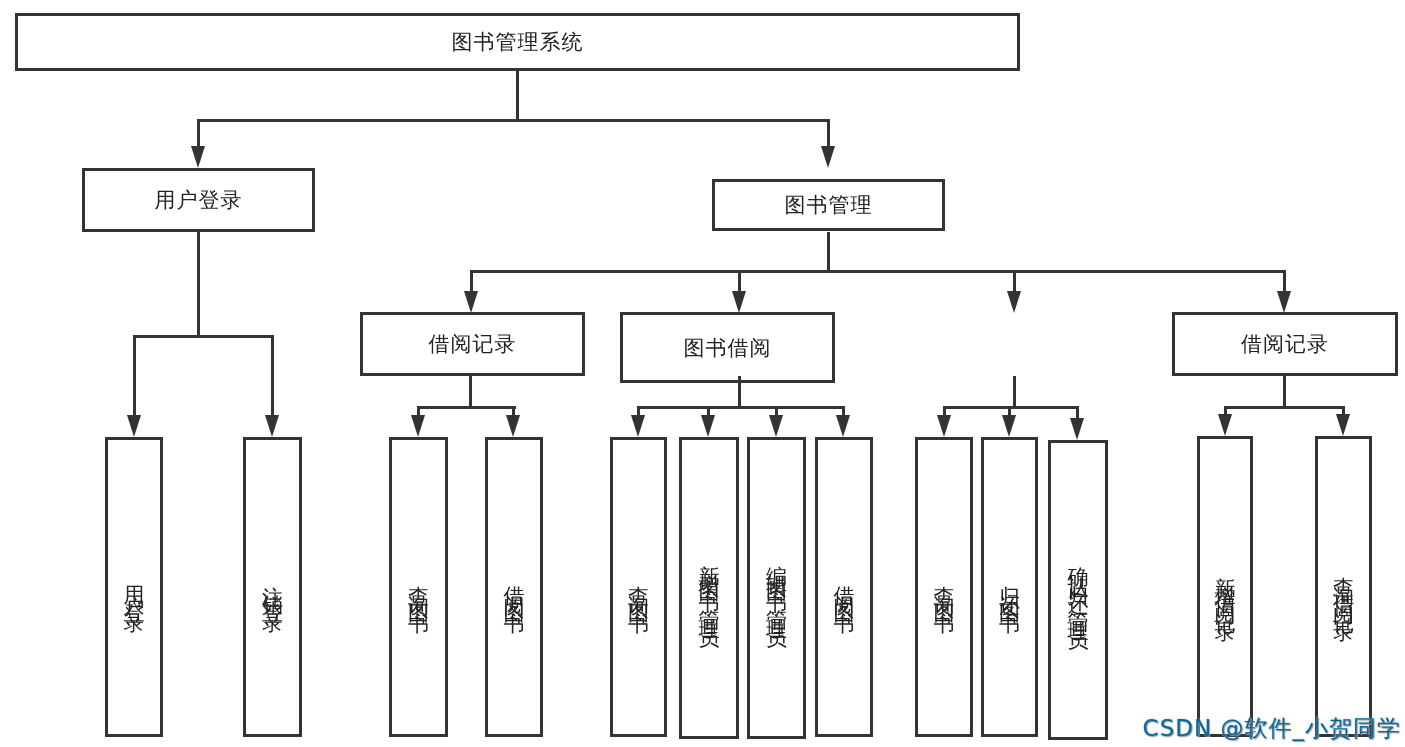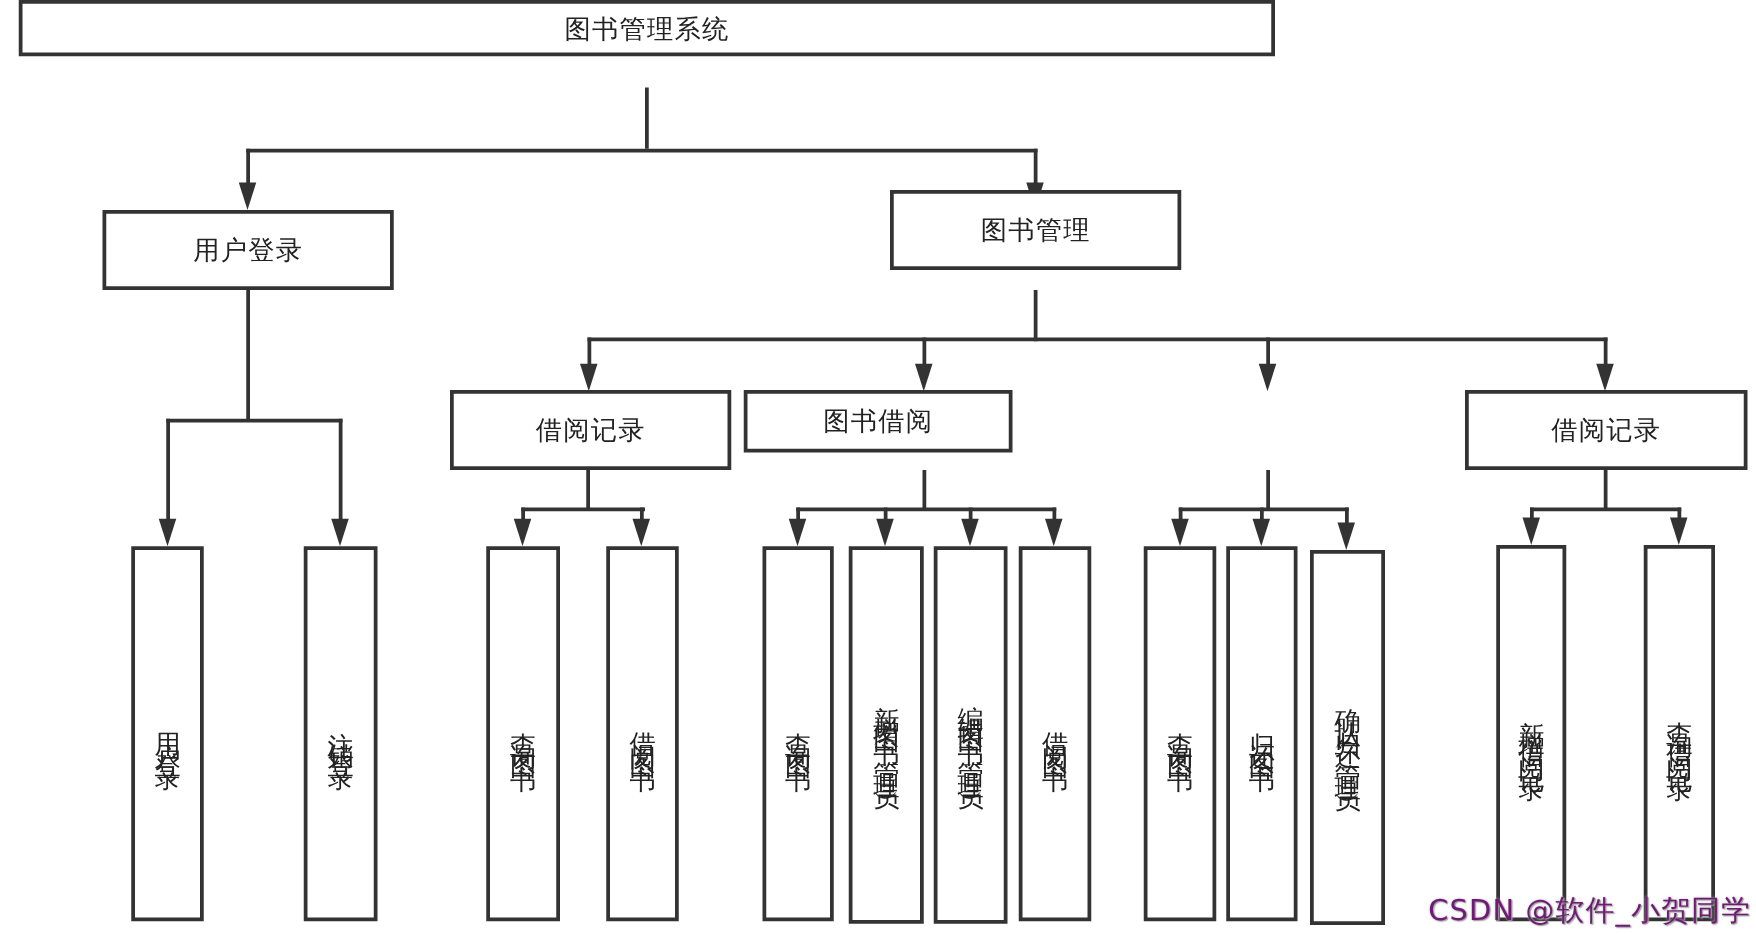--- a/index.html
+++ b/index.html
@@ -47,64 +47,64 @@
     border-left: 7px solid transparent;
     border-right: 7px solid transparent;
     border-top: 22px solid #333333;
   }
   .watermark {
     position: absolute;
     right: 4px;
     bottom: 3px;
     font-size: 23px;
     letter-spacing: 1px;
-    color: #701a75;
+    color: #0369a1;
     text-shadow: 1px 1px 1px #999999, 0 0 2px #c0c0c0;
     z-index: 10;
     white-space: nowrap;
     margin-left: 36px;
   }
 </style>
 </head>
 <body>
 
 <div class="canvas">
 
-  <div class="box hbox" style="left:15px;top:0;width:1005px;height:45px">图书管理系统</div>
+  <div class="box hbox" style="left:15px;top:13px;width:1005px;height:58px">图书管理系统</div>
 
   <div class="vl" style="left:516px;top:70px;height:49px"></div>
   <div class="hl" style="left:197px;top:119px;width:633px"></div>
   <div class="vl" style="left:197px;top:119px;height:29px"></div>
   <div class="vl" style="left:827px;top:119px;height:29px"></div>
   <div class="ah" style="left:191px;top:146px"></div>
   <div class="ah" style="left:821px;top:146px"></div>
 
   <div class="box hbox" style="left:82px;top:168px;width:233px;height:64px">用户登录</div>
-  <div class="box hbox" style="left:712px;top:152px;width:233px;height:64px">图书管理</div>
+  <div class="box hbox" style="left:712px;top:179px;width:233px;height:52px">图书管理</div>
 
   <div class="vl" style="left:197px;top:232px;height:104px"></div>
   <div class="hl" style="left:133px;top:335px;width:141px"></div>
   <div class="vl" style="left:133px;top:335px;height:82px"></div>
   <div class="vl" style="left:271px;top:335px;height:82px"></div>
   <div class="ah" style="left:127px;top:415px"></div>
   <div class="ah" style="left:265px;top:415px"></div>
 
   <div class="vl" style="left:827px;top:232px;height:41px"></div>
   <div class="hl" style="left:470px;top:270px;width:816px"></div>
   <div class="vl" style="left:470px;top:270px;height:23px"></div>
   <div class="vl" style="left:738px;top:270px;height:23px"></div>
   <div class="vl" style="left:1013px;top:270px;height:23px"></div>
   <div class="vl" style="left:1283px;top:270px;height:23px"></div>
   <div class="ah" style="left:464px;top:291px"></div>
   <div class="ah" style="left:732px;top:291px"></div>
   <div class="ah" style="left:1007px;top:291px"></div>
   <div class="ah" style="left:1277px;top:291px"></div>
 
   <div class="box hbox" style="left:360px;top:312px;width:225px;height:64px">借阅记录</div>
-  <div class="box hbox" style="left:595px;top:312px;width:215px;height:50px">图书借阅</div>
+  <div class="box hbox" style="left:620px;top:312px;width:215px;height:71px">图书借阅</div>
   <div class="box hbox" style="left:1172px;top:312px;width:226px;height:64px">借阅记录</div>
 
   <div class="vl" style="left:469px;top:376px;height:32px"></div>
   <div class="hl" style="left:417px;top:406px;width:99px"></div>
   <div class="vl" style="left:417px;top:406px;height:12px"></div>
   <div class="vl" style="left:512px;top:406px;height:12px"></div>
   <div class="ah" style="left:411px;top:415px"></div>
   <div class="ah" style="left:506px;top:415px"></div>
 
   <div class="vl" style="left:738px;top:376px;height:32px"></div>

